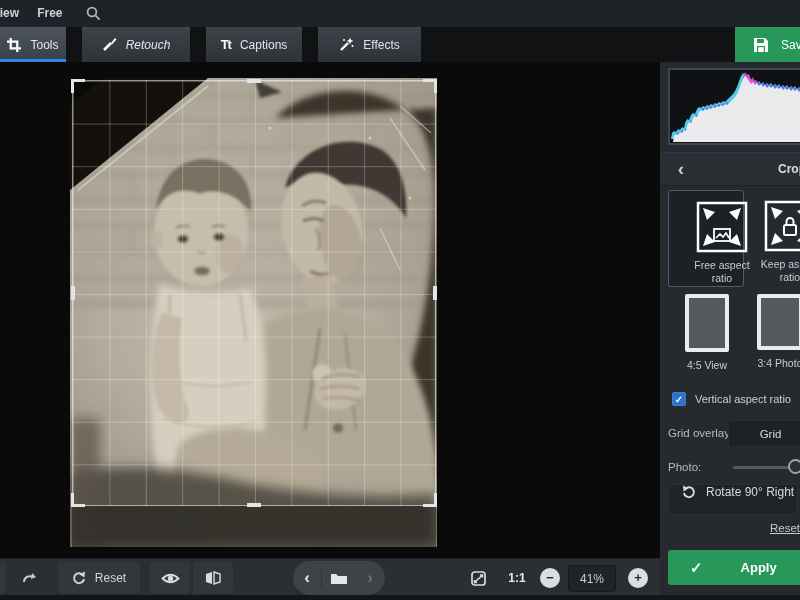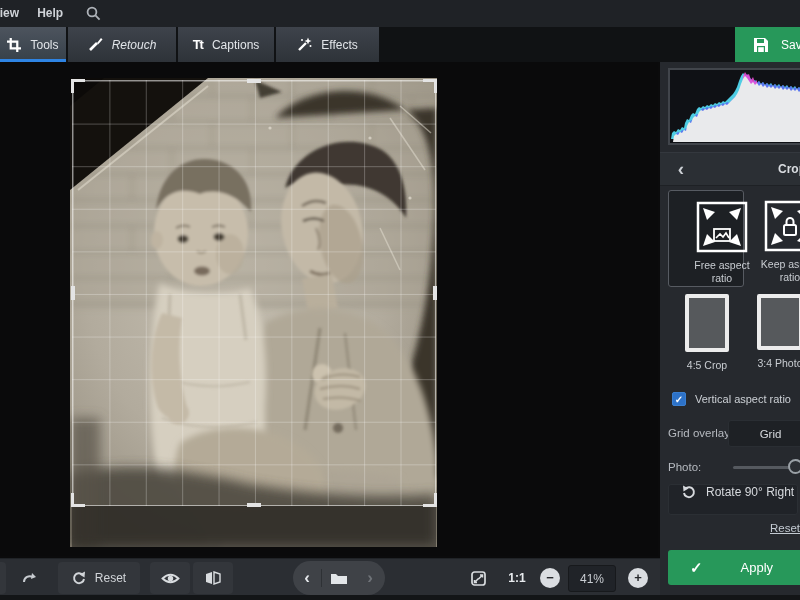--- a/index.html
+++ b/index.html
@@ -12,21 +12,21 @@
   .menubar { left:0; top:0; width:800px; height:27px; background:#1f2226;
     display:flex; align-items:center; color:#d4d7db; font-size:12px; }
   .menu-item { padding:0 9px; line-height:27px; font-weight:bold; color:#cfd3d8; cursor:default; }
   .menu-item.clip { margin-left:-17px; }
   .search-wrap { display:flex; align-items:center; margin-left:14px; flex:1; }
   .search-input { background:transparent; border:none; outline:none; color:#9ba0a6;
     font-size:12px; margin-left:9px; width:420px; font-family:"Liberation Sans",sans-serif; }
   .search-input::placeholder { color:#565b61; }
 
   
-  .tabbar { left:0; top:27px; width:800px; height:35px; background:#101214; display:flex; gap:2px; }
+  .tabbar { left:0; top:27px; width:800px; height:35px; background:#101214; display:flex; gap:16px; }
   .tab { height:35px; display:flex; align-items:center; justify-content:center; gap:9px;
     background:linear-gradient(#3e434b,#2e3339); color:#e2e5e9; font-size:12px; cursor:pointer;
     position:relative; }
   .tab-tools{ width:66px; } .tab-retouch{ width:108px;font-style:italic; } .tab-effects{ width:103px; } .tab-captions{ width:96px; }
   .tab.active { background:linear-gradient(#4d545e,#364049); }
   .tab.active::after { content:""; position:absolute; left:0; bottom:0; width:100%; height:3px; background:#2e84e4; }
   .tt-glyph { font-weight:bold; font-size:13px; color:#fff; letter-spacing:-1px; }
   .save-btn { left:735px; top:27px; width:130px; height:35px; background:#27985a; color:#fff;
     display:flex; align-items:center; gap:12px; padding-left:18px; font-size:12px; cursor:pointer; }
 
@@ -83,21 +83,21 @@
   .slider-handle { position:absolute; left:55px; top:-7px; width:15px; height:15px; border-radius:50%;
     background:#2b2e33; border:2px solid #9aa0a6; }
   .rot-btn { position:absolute; left:8px; top:422px; width:130px; height:31px; background:#202328;
     border:1px solid #2b2f34; border-radius:3px; color:#d6d9dd; font-size:12px;
     display:flex; align-items:flex-start; gap:10px; padding-left:13px; cursor:pointer; white-space:nowrap; }
   .reset-link { position:absolute; left:110px; top:460px; font-size:11.5px; color:#c3cad2;
     text-decoration:underline; white-space:nowrap; cursor:pointer; }
   .apply-btn { position:absolute; left:8px; top:488px; width:170px; height:35px; background:#27985a;
     border-radius:3px; color:#fff; display:flex; align-items:center; cursor:pointer; }
   .apply-check { margin-left:22px; font-size:15px; font-weight:bold; }
-  .apply-lbl { font-size:13px; font-weight:normal; margin-left:38px; }
+  .apply-lbl { font-size:13px; font-weight:bold; margin-left:38px; }
 
   
   .bottombar { left:0; top:558px; width:660px; height:38px; background:#2b2e33; border-top:1px solid #202327; }
   .bb-btn { position:absolute; top:3px; height:32px; border-radius:4px; background:#33363b;
     display:flex; align-items:center; justify-content:center; cursor:pointer; color:#d2d5d9; font-size:12px; }
   .bb-plain { background:transparent; }
   .nav-pill { position:absolute; left:293px; top:2px; width:92px; height:34px; border-radius:17px;
     background:#3f4247; display:flex; align-items:center; }
   .nav-chev { width:28px; text-align:center; font-size:17px; font-weight:bold; color:#e6e9ec; cursor:pointer; line-height:32px;}
   .nav-chev.dim { color:#6f7378; }
@@ -107,21 +107,21 @@
   .zoom-display { position:absolute; left:568px; top:6px; width:48px; height:27px; background:#202328;
     border:1px solid #17191c; border-radius:3px; color:#c9cdd2; font-size:12px;
     display:flex; align-items:center; justify-content:center; }
   .bottomstrip { left:0; top:595px; width:800px; height:5px; background:#131517; z-index:6; }
 </style>
 </head>
 <body>
 
 <div class="abs menubar">
   <div class="menu-item clip">View</div>
-  <div class="menu-item">Help</div>
+  <div class="menu-item">Free</div>
   <div class="search-wrap">
     <svg width="15" height="15" viewBox="0 0 15 15">
       <circle cx="6" cy="6" r="4.4" fill="none" stroke="#aeb3b9" stroke-width="1.8"></circle>
       <line x1="9.4" y1="9.4" x2="13.6" y2="13.6" stroke="#aeb3b9" stroke-width="1.8"></line>
     </svg>
   </div>
 </div>
 
 <div class="abs tabbar">
   <div class="tab tab-tools active">
@@ -316,21 +316,21 @@
       <polygon points="8,46 12,34 20,42" fill="#fff"></polygon>
         <polygon points="46,46 42,34 34,42" fill="#fff"></polygon>
       <rect x="21" y="26" width="12" height="10" rx="1.5" fill="none" stroke="#fff" stroke-width="2"></rect>
       <path d="M23.5,26 v-3.5 a3.5,3.5 0 0 1 7,0 v3.5" fill="none" stroke="#fff" stroke-width="2"></path>
     </svg>
     <div class="lbl">Keep aspect ratio</div>
   </div>
 
   <div class="ptile ptile1">
     <div class="rectic r45"></div>
-    <div class="lbl">4:5 Crop</div>
+    <div class="lbl">4:5 View</div>
   </div>
   <div class="ptile ptile2">
     <div class="rectic r34"></div>
     <div class="lbl">3:4 Photo</div>
   </div>
 
   <div class="chk-row">
     <div class="chk-box">✓</div>
     <div class="chk-lbl">Vertical aspect ratio</div>
   </div>

